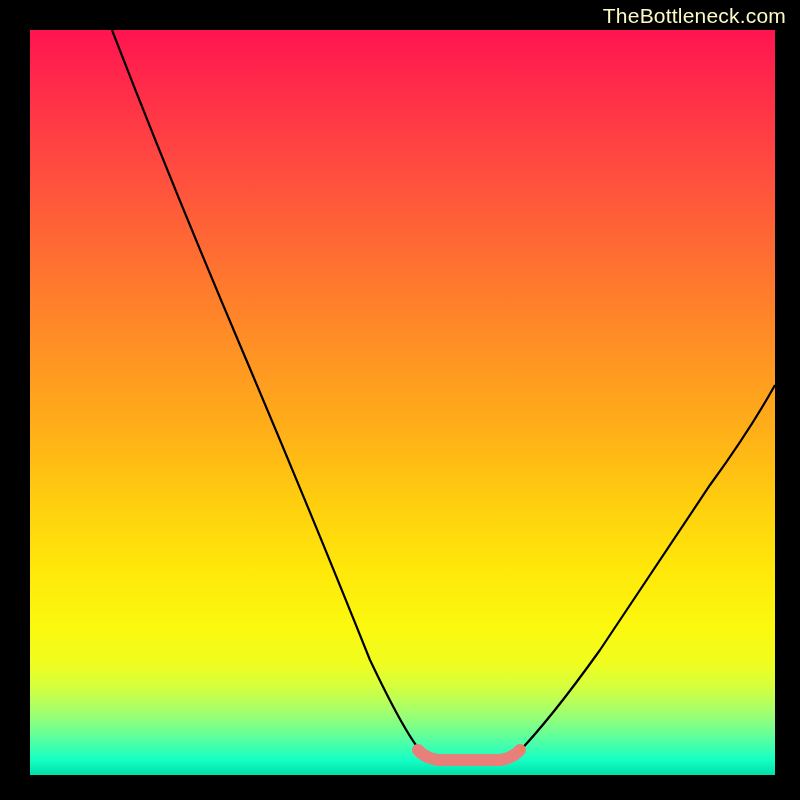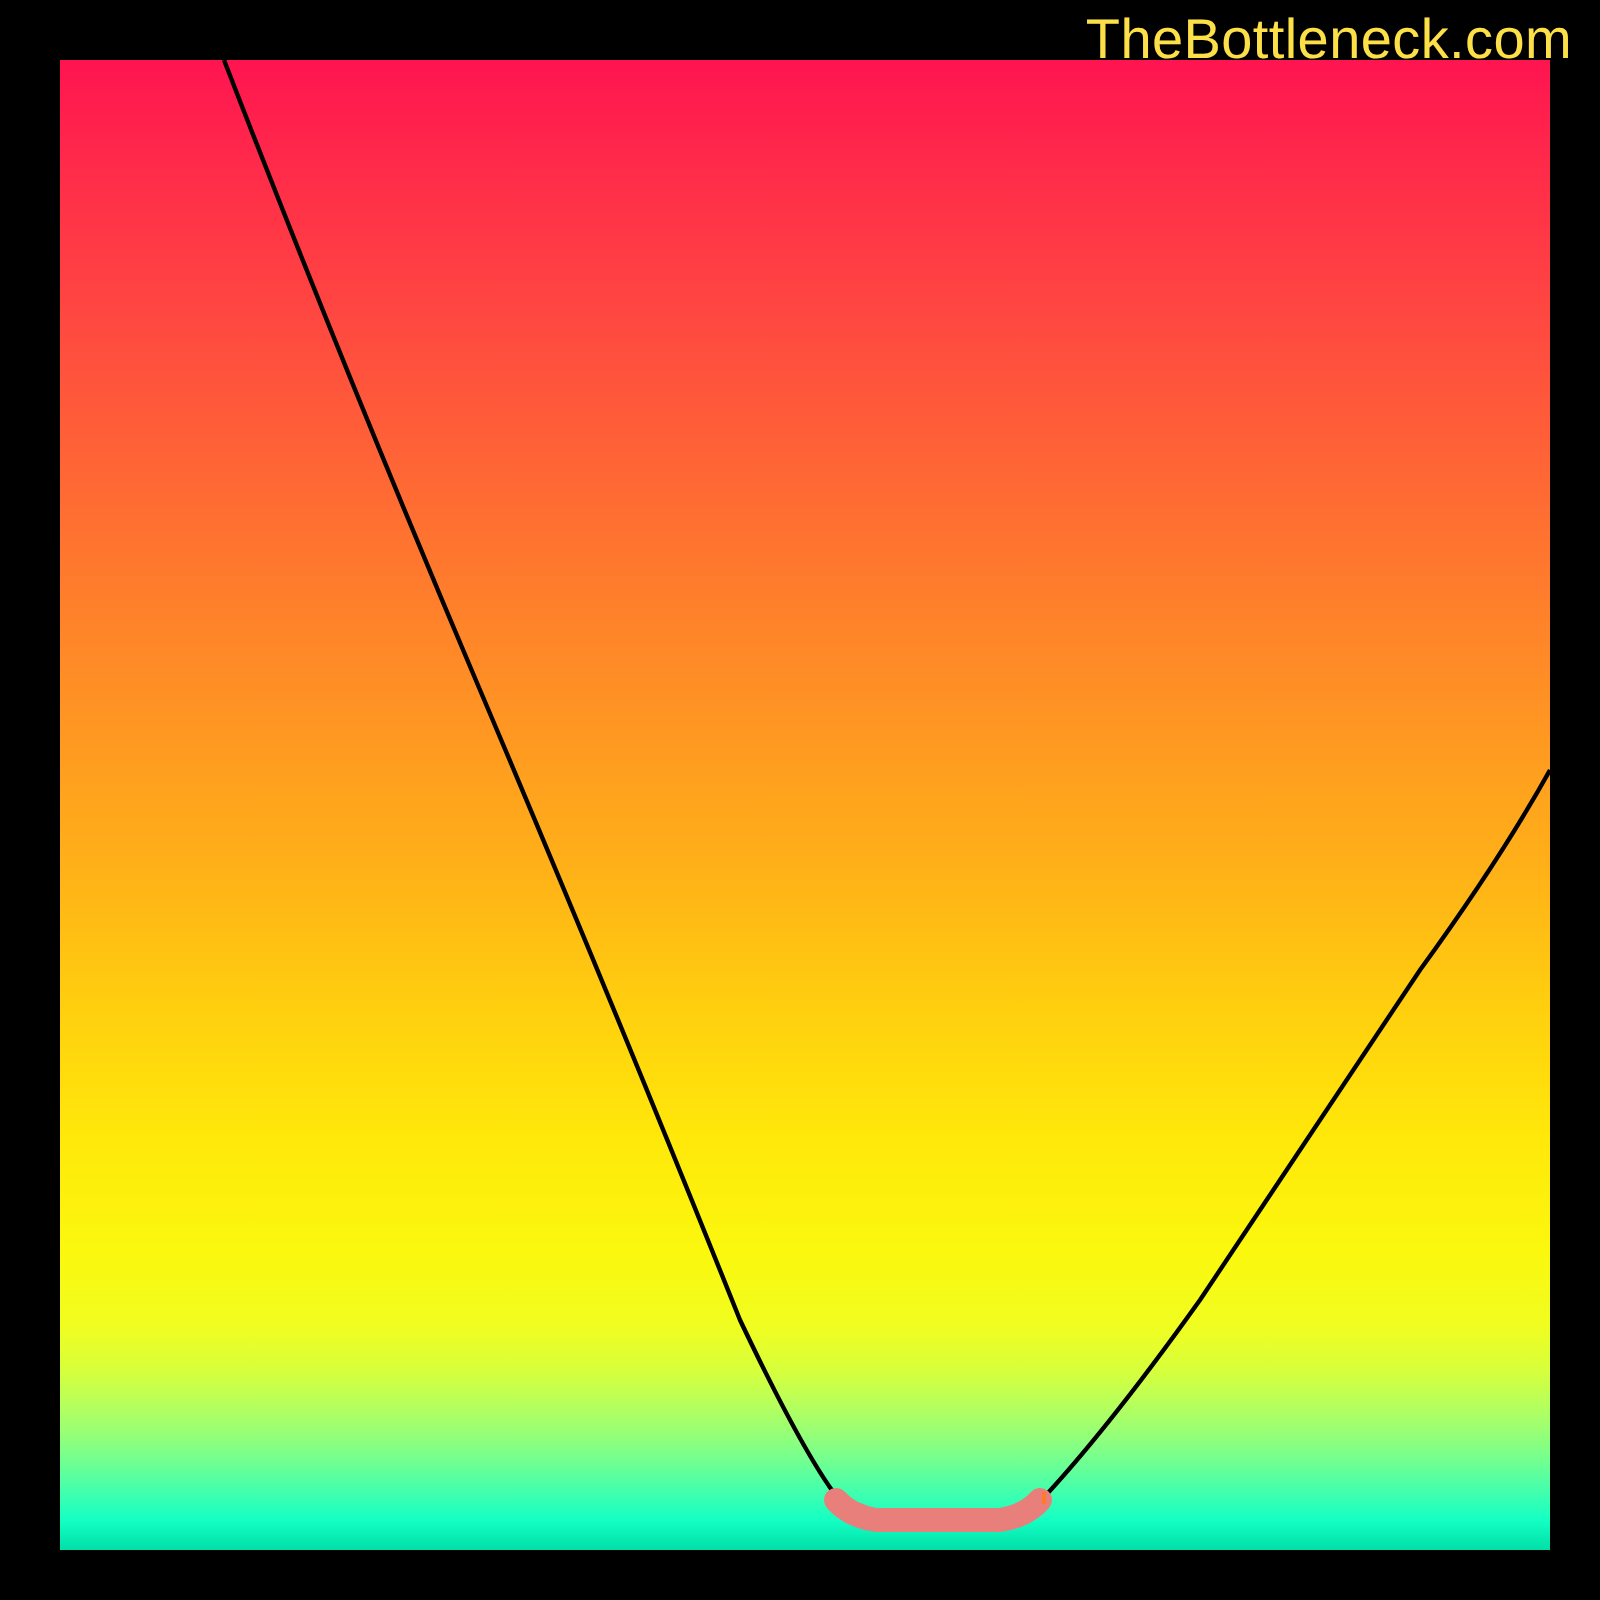--- a/index.html
+++ b/index.html
@@ -14,23 +14,23 @@
   .frame {
     position: relative;
     width: 800px;
     height: 800px;
     background: #000;
   }
   .watermark {
     position: absolute;
     top: 4px;
     right: 14px;
-    font-size: 28px;
+    font-size: 21px;
     font-weight: 500;
-    color: #fde047;
+    color: #fef9c3;
     letter-spacing: 0.2px;
     z-index: 5;
   }
   .plot {
     position: absolute;
     left: 30px;
     top: 30px;
     width: 745px;
     height: 745px;
     overflow: hidden;

